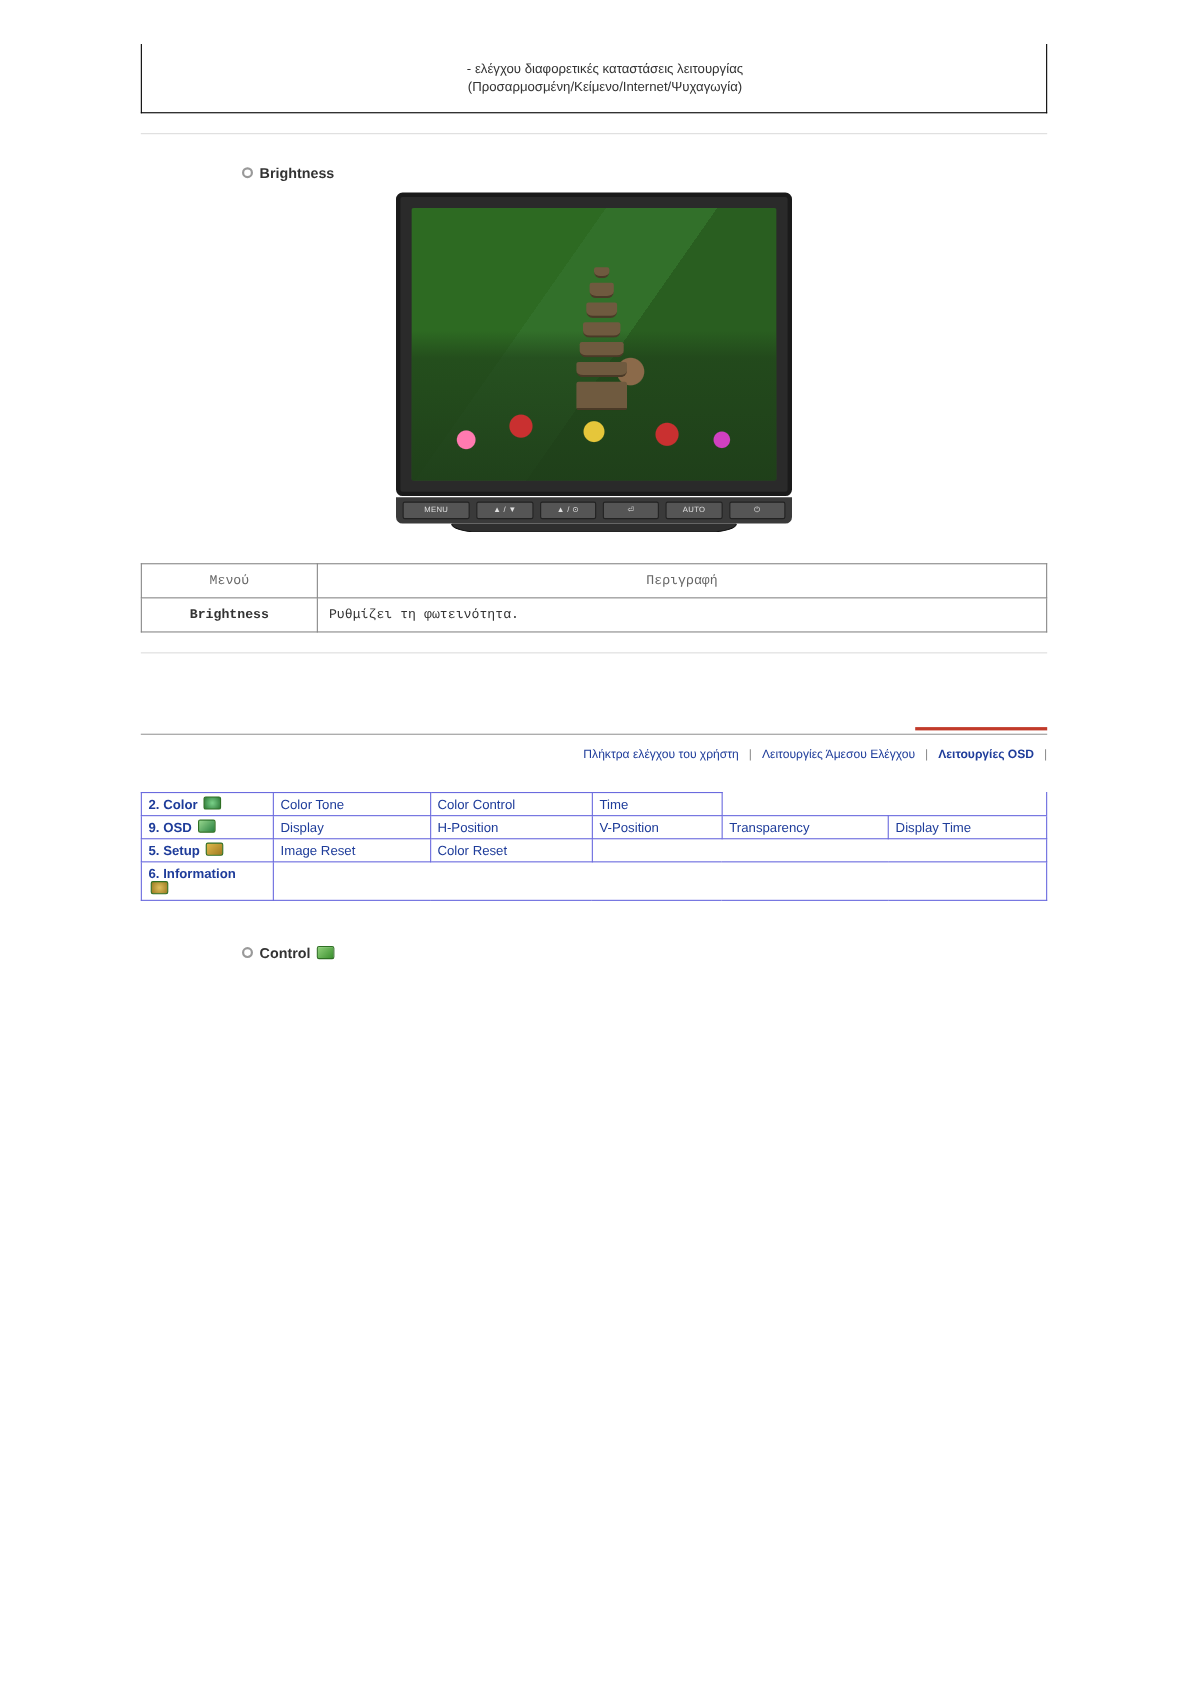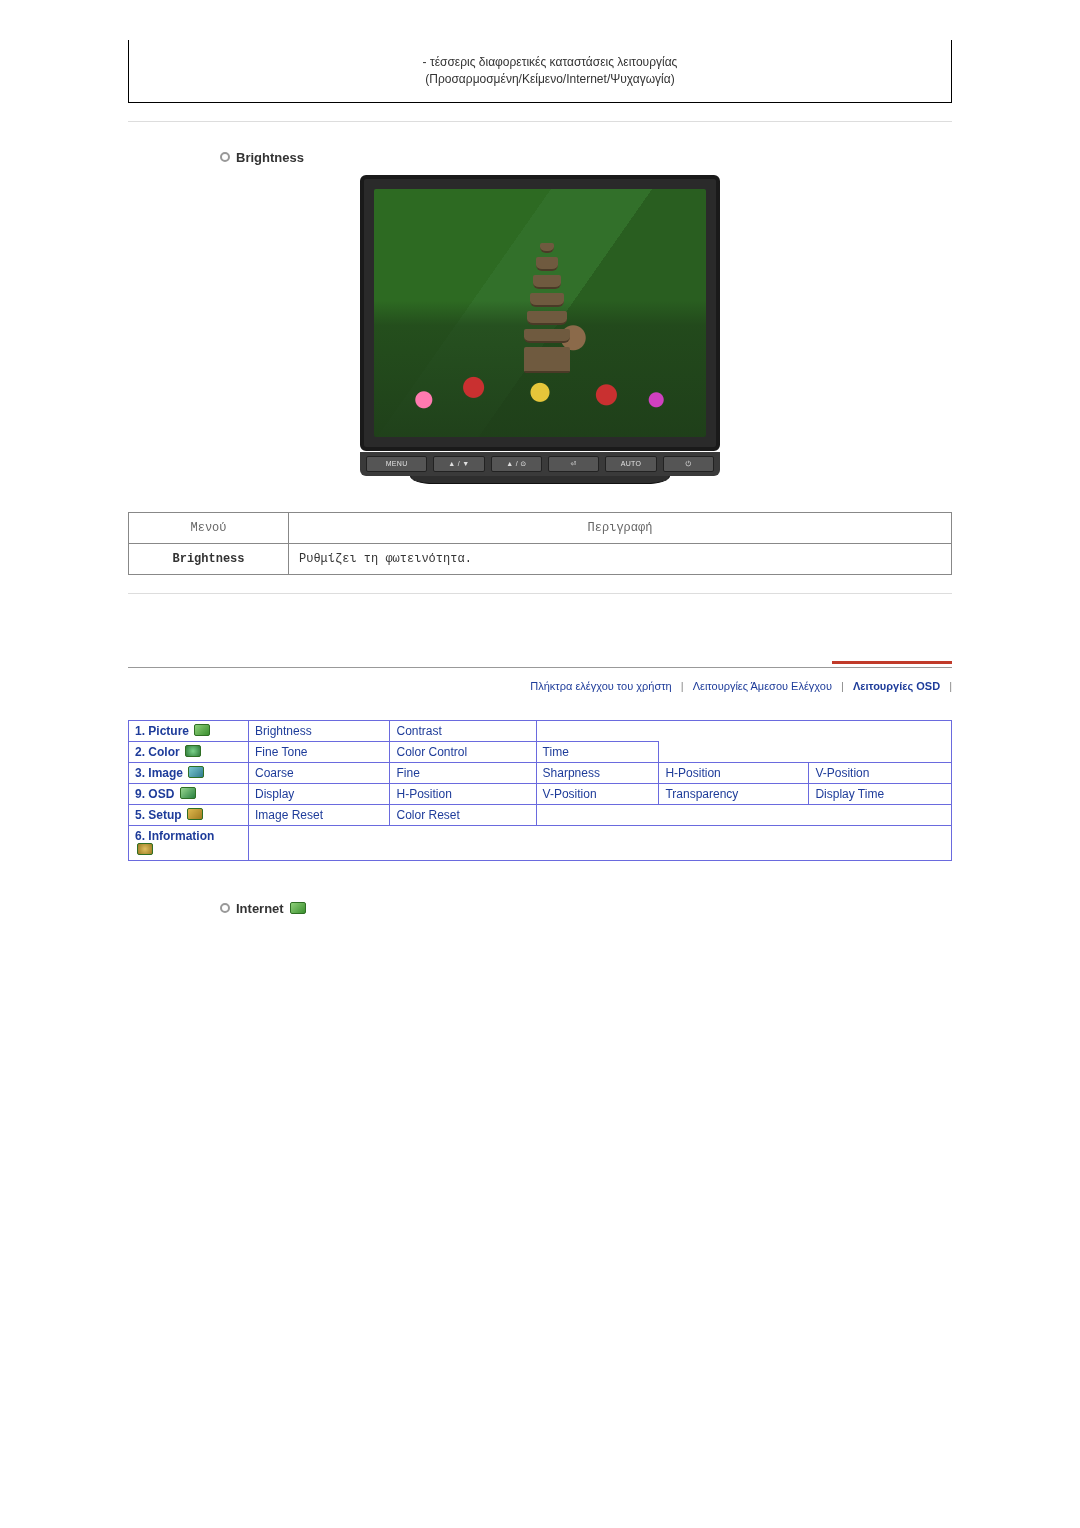--- a/index.html
+++ b/index.html
@@ -226,21 +226,21 @@
   }
   .menu-table td a { color: #1e3c9a; text-decoration: none; }
 </style>
 </head>
 <body>
 
 <div class="page">
 
   <div class="top-box">
     <p style="text-align:center">
-      <span>- τέσσερις διαφορετικές καταστάσεις λειτουργίας</span><br>
+      <span>- ελέγχου διαφορετικές καταστάσεις λειτουργίας</span><br>
       <span>(Προσαρμοσμένη/Κείμενο/Internet/Ψυχαγωγία)</span>
     </p>
   </div>
 
   <hr class="section-hr">
 
   <div class="section-header">
     <span class="bullet-ring"></span>
     <span>Brightness</span>
   </div>
@@ -294,49 +294,29 @@
       <span class="sep">|</span>
       <span class="tab">Λειτουργίες Άμεσου Ελέγχου</span>
       <span class="sep">|</span>
       <span class="tab active">Λειτουργίες OSD</span>
       <span class="sep">|</span>
     </div>
   </div>
 
   <table class="menu-table">
     <tbody>
-        <tr>
-      <td class="rowh">
-        <a>1. Picture</a>
-        <span class="mico picture"></span>
-      </td>
-      <td><a>Brightness</a></td>
-      <td><a>Contrast</a></td>
-      <td class="empty" colspan="3" style="border:none;border-top:1px solid #6a6ade;border-right:1px solid #6a6ade"></td>
-    </tr>
     <tr>
       <td class="rowh">
         <a>2. Color</a>
         <span class="mico color"></span>
       </td>
-      <td><a>Fine Tone</a></td>
+      <td><a>Color Tone</a></td>
       <td><a>Color Control</a></td>
       <td><a>Time</a></td>
       <td class="empty" colspan="2" style="border-left:1px solid #6a6ade;border-bottom:none;border-top:none;border-right:1px solid #6a6ade"></td>
-    </tr>
-    <tr>
-      <td class="rowh">
-        <a>3. Image</a>
-        <span class="mico image"></span>
-      </td>
-      <td><a>Coarse</a></td>
-      <td><a>Fine</a></td>
-      <td><a>Sharpness</a></td>
-      <td><a>H-Position</a></td>
-      <td><a>V-Position</a></td>
     </tr>
     <tr>
       <td class="rowh">
         <a>9. OSD</a>
         <span class="mico osd"></span>
       </td>
       <td><a>Display</a></td>
       <td><a>H-Position</a></td>
       <td><a>V-Position</a></td>
       <td><a>Transparency</a></td>
@@ -356,17 +336,17 @@
         <a>6. Information</a><br>
         <span class="mico info"></span>
       </td>
       <td class="empty" colspan="5" style="border-left:none"></td>
     </tr>
   </tbody>
     </table>
 
   <div class="section-header" style="margin-top:40px">
     <span class="bullet-ring"></span>
-    <span>Internet</span>
+    <span>Control</span>
     <span class="ico"></span>
   </div>
 
 </div>
 
 </body></html>

